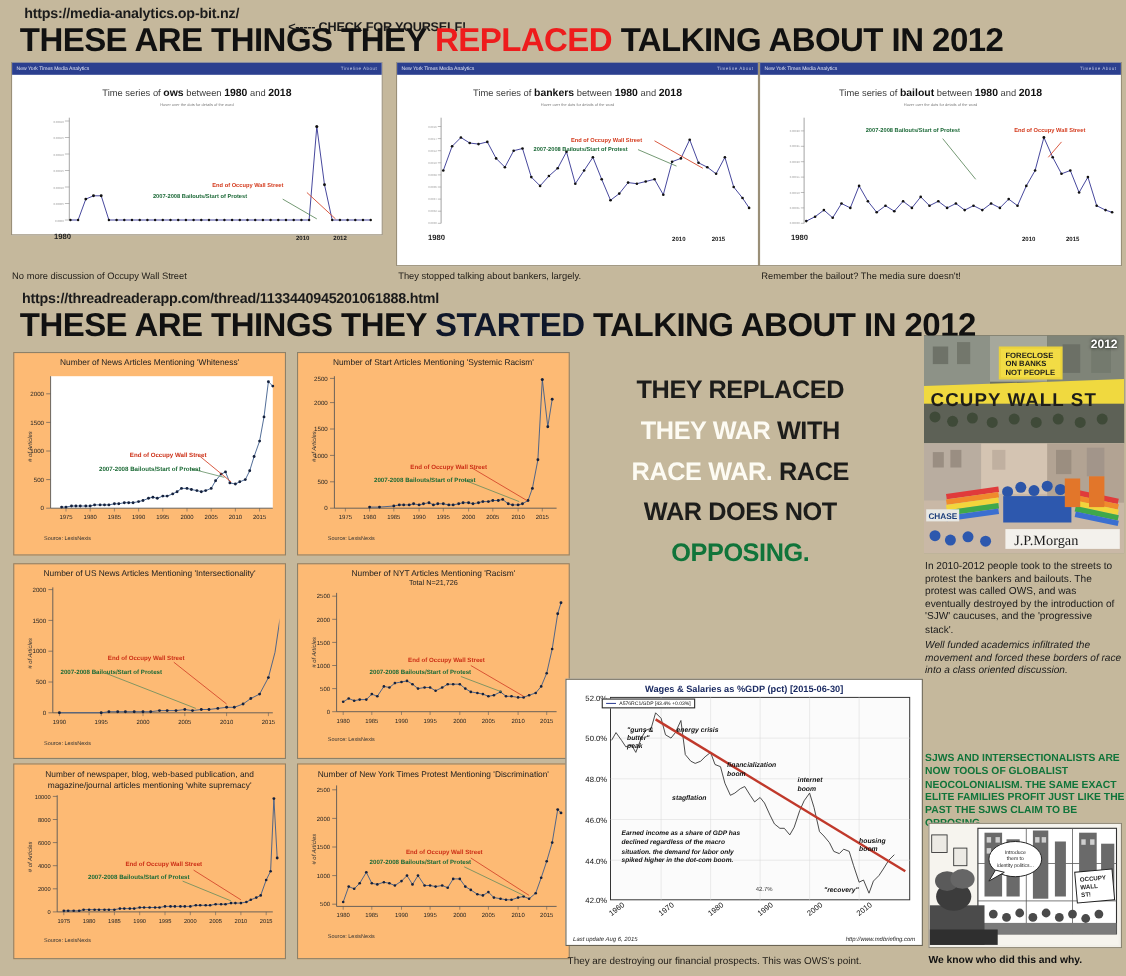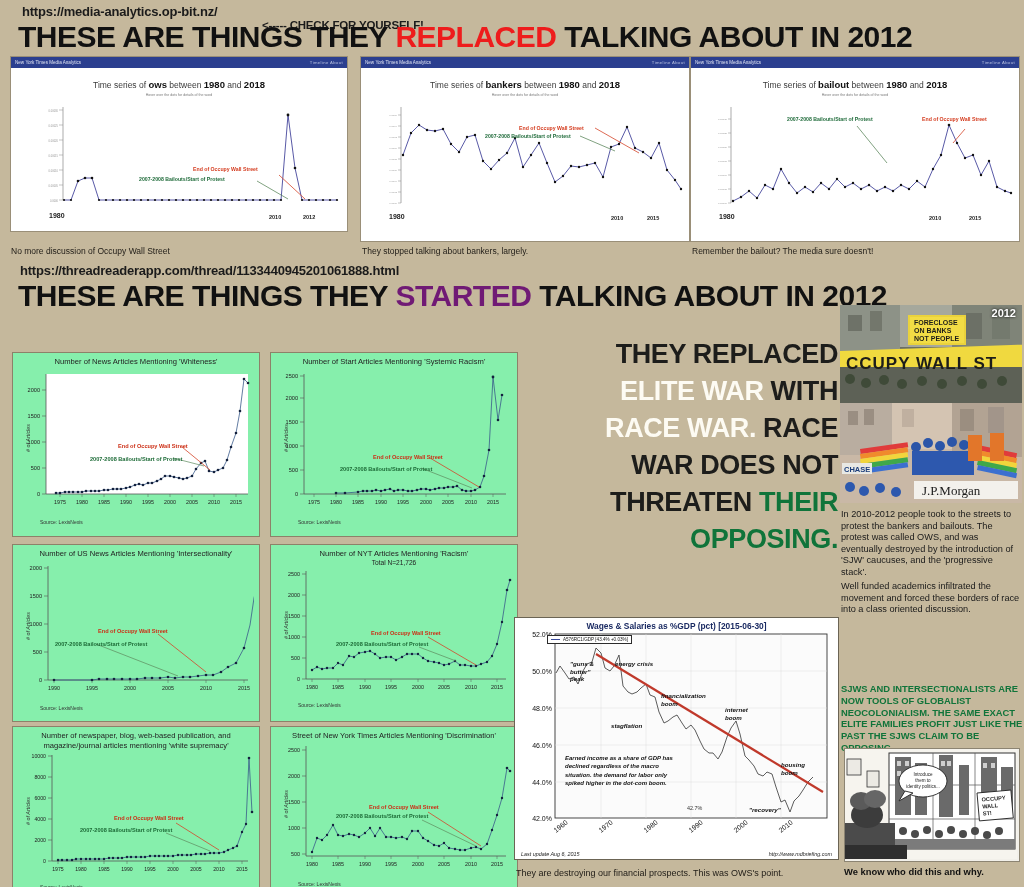--- a/index.html
+++ b/index.html
@@ -20,21 +20,21 @@
   .check{
     font-family:"Liberation Sans",sans-serif;
     font-weight:bold;font-size:11.5px;color:#1b1b1b;letter-spacing:-0.2px;
   }
   .headline{
     font-family:"Liberation Sans",sans-serif;
     font-weight:bold;font-size:30px;color:#111;
     letter-spacing:-0.5px;white-space:nowrap;
   }
   .headline .stopped{color:#ee1c1c;}
-  .headline .started{color:#701a75;}
+  .headline .started{color:#0f172a;}
   .cap{
     font-family:"Liberation Sans",sans-serif;
     font-size:8.5px;color:#24201a;letter-spacing:0px;
   }
 
   
   .nyt-panel{position:absolute;background:#ffffff;border:1px solid #9a8f78;box-sizing:border-box;}
   .nyt-bar{
     height:11px;background:#2b3f8f;color:#dfe3f2;
     font-size:4.6px;line-height:11px;padding:0 4px;
@@ -54,43 +54,42 @@
   }
   .nyt-annot-green{
     position:absolute;color:#1f6b3a;font-size:5.2px;font-weight:bold;white-space:nowrap;
   }
   .nyt-xlab{
     position:absolute;font-size:7px;font-weight:bold;color:#222;
   }
 
   
   .chart-card{
-    position:absolute;background:#86efac;border:1px solid #8d8169;box-sizing:border-box;
+    position:absolute;background:#fdba74;border:1px solid #8d8169;box-sizing:border-box;
     padding:4px 5px 3px 5px;
-    margin-top:32px;
   }
   .cc-title{
     text-align:center;font-size:7.6px;color:#222;line-height:9.5px;
     font-family:"Liberation Sans",sans-serif;
   }
   .cc-sub{text-align:center;font-size:6.6px;color:#222;}
   .cc-plotwrap{position:relative;margin-top:3px;}
   .cc-ylabel{
     position:absolute;left:0px;top:50%;transform:translateY(-50%) rotate(-90deg);
     font-size:5.4px;color:#333;white-space:nowrap;font-style:italic;
   }
   .cc-src{font-size:5px;color:#333;margin-top:1px;padding-left:22px;}
   .ann-red{position:absolute;color:#cc2f16;font-size:5.6px;font-weight:bold;white-space:nowrap;}
   .ann-green{position:absolute;color:#1d6b37;font-size:5.6px;font-weight:bold;white-space:nowrap;}
 
   
   .slogan{
-    position:absolute;text-align:right;width:330px;
+    position:absolute;text-align:center;width:330px;
     font-family:"Liberation Sans",sans-serif;
-    font-weight:bold;font-size:27px;line-height:37px;color:#1d1d1b;
+    font-weight:bold;font-size:23px;line-height:37px;color:#1d1d1b;
     letter-spacing:-0.4px;
   }
   .slogan .w{color:#fdfbf3;}
   .slogan .g{color:#10743a;}
 
   
   .wages-card{position:absolute;background:#ffffff;border:1px solid #6b6454;box-sizing:border-box;}
   .wages-title{text-align:center;font-size:8.4px;font-weight:bold;color:#1b2b63;padding-top:3px;}
   .wages-legend{
     position:absolute;left:32px;top:17px;border:1px solid #2b2b2b;background:#fff;
@@ -124,21 +123,21 @@
 
 <div class="root">
 
   <div style="position:absolute;left:22px;top:4px;" class="url">https://media-analytics.op-bit.nz/</div>
   <div style="position:absolute;left:262px;top:19px;" class="check">&lt;----- CHECK FOR YOURSELF!</div>
 
   <div class="headline" style="position:absolute;left:18px;top:20px;">
     <span>THESE ARE THINGS THEY </span><span class="stopped">REPLACED</span><span> TALKING ABOUT IN 2012</span>
   </div>
 
-  <div class="nyt-panel" style="left:10px;top:56px;width:338px;height:176px;">
+  <div class="nyt-panel" style="left:10px;top:56px;width:338px;height:158px;">
     <div class="nyt-bar">
       <span>New York Times Media Analytics</span>
       <span class="rightlinks">Timeline   About</span>
     </div>
     <div class="nyt-title">
       <span>Time series of </span><b>ows</b><span> between </span><b>1980</b><span> and </span><b>2018</b>
     </div>
     <div class="nyt-sub">Hover over the dots for details of the word</div>
     <div class="nyt-plot">
       <svg width="326" height="108" viewBox="0 0 326 108">
@@ -848,21 +847,21 @@
         <line x1="148" y1="80" x2="192" y2="98" stroke="#5d8a5d" stroke-width="0.7"></line>
         <line x1="158" y1="70" x2="201" y2="97" stroke="#d4452a" stroke-width="0.8"></line>
       </svg>
       <div class="ann-red" style="position:absolute;left:96px;top:62px;">End of Occupy Wall Street</div>
       <div class="ann-green" style="position:absolute;left:62px;top:74px;">2007-2008 Bailouts/Start of Protest</div>
     </div>
     <div class="cc-src">Source: LexisNexis</div>
   </div>
 
   <div class="chart-card" style="left:270px;top:694px;width:248px;height:178px;">
-    <div class="cc-title">Street of New York Times Articles Mentioning 'Discrimination'</div>
+    <div class="cc-title">Number of New York Times Protest Mentioning 'Discrimination'</div>
     <div class="cc-plotwrap">
       <div class="cc-ylabel" style="left:-4px;top:60px;"># of Articles</div>
       <svg width="236" height="136" viewBox="0 0 236 136">
         <line x1="30" y1="2" x2="30" y2="112" stroke="#555" stroke-width="0.8"></line>
         <line x1="30" y1="112" x2="230" y2="112" stroke="#555" stroke-width="0.8"></line>
         <g stroke="#555" stroke-width="0.6">
           <line x1="26" y1="110" x2="30" y2="110"></line>
             <line x1="26" y1="84" x2="30" y2="84"></line>
           <line x1="26" y1="58" x2="30" y2="58"></line>
             <line x1="26" y1="32" x2="30" y2="32"></line>
@@ -941,24 +940,23 @@
         <line x1="152" y1="68" x2="205" y2="102" stroke="#d4452a" stroke-width="0.8"></line>
       </svg>
       <div class="ann-red" style="position:absolute;left:93px;top:60px;">End of Occupy Wall Street</div>
       <div class="ann-green" style="position:absolute;left:60px;top:69px;">2007-2008 Bailouts/Start of Protest</div>
     </div>
     <div class="cc-src">Source: LexisNexis</div>
   </div>
 
   <div class="slogan" style="left:508px;top:336px;">
     <div>THEY REPLACED</div>
-    <div><span class="w">ELITE WAR</span><span> WITH</span></div>
+    <div><span class="w">THEY WAR</span><span> WITH</span></div>
     <div><span class="w">RACE WAR.</span><span> RACE</span></div>
     <div>WAR DOES NOT</div>
-    <div><span>THREATEN </span><span class="g">THEIR</span></div>
     <div><span class="g">OPPOSING.</span></div>
   </div>
 
   <div class="wages-card" style="left:514px;top:617px;width:325px;height:243px;">
     <div class="wages-title">Wages &amp; Salaries as %GDP (pct) [2015-06-30]</div>
     <div class="wages-legend">
       <span class="sw"></span><span>A576RC1/GDP [43.4% +0.03%]</span>
     </div>
     <svg width="325" height="222" viewBox="0 0 325 222" style="position:absolute;left:0;top:14px;">
       <rect x="40" y="2" width="272" height="184" fill="#fbfbfb" stroke="#333" stroke-width="0.9"></rect>
@@ -1084,21 +1082,21 @@
         <circle cx="10" cy="84" r="5"></circle>
           <circle cx="24" cy="88" r="5"></circle>
           <circle cx="40" cy="85" r="5"></circle>
         <circle cx="56" cy="89" r="5"></circle>
       </g>
     </svg>
 
   </div>
 
   <div class="rt-body" style="left:841px;top:509px;width:180px;">In 2010-2012 people took to the streets to protest the bankers and bailouts. The protest was called OWS, and was eventually destroyed by the introduction of 'SJW' caucuses, and the 'progressive stack'.</div>
-  <div class="rt-body" style="left:841px;top:581px;width:180px;">Well funded academics infiltrated the movement and forced these borders of race into a class oriented discussion.</div>
+  <div class="rt-body" style="left:841px;top:581px;width:180px;font-style:italic;">Well funded academics infiltrated the movement and forced these borders of race into a class oriented discussion.</div>
   <div class="rt-green" style="left:841px;top:683px;width:182px;">SJWS AND INTERSECTIONALISTS ARE NOW TOOLS OF GLOBALIST NEOCOLONIALISM. THE SAME EXACT ELITE FAMILIES PROFIT JUST LIKE THE PAST THE SJWS CLAIM TO BE OPPOSING.</div>
 
   <div class="photo" style="left:844px;top:748px;width:174px;height:112px;background:#f2f0ea;border:1px solid #8c8472;">
     <svg width="172" height="110" viewBox="0 0 172 110">
       <rect width="172" height="110" fill="#f6f4ee"></rect>
       <rect x="44" y="4" width="126" height="96" fill="#ffffff" stroke="#333" stroke-width="1"></rect>
       <g stroke="#555" stroke-width="0.7">
         <line x1="88" y1="4" x2="88" y2="100"></line>
           <line x1="130" y1="4" x2="130" y2="100"></line>
         <line x1="44" y1="36" x2="170" y2="36"></line>

